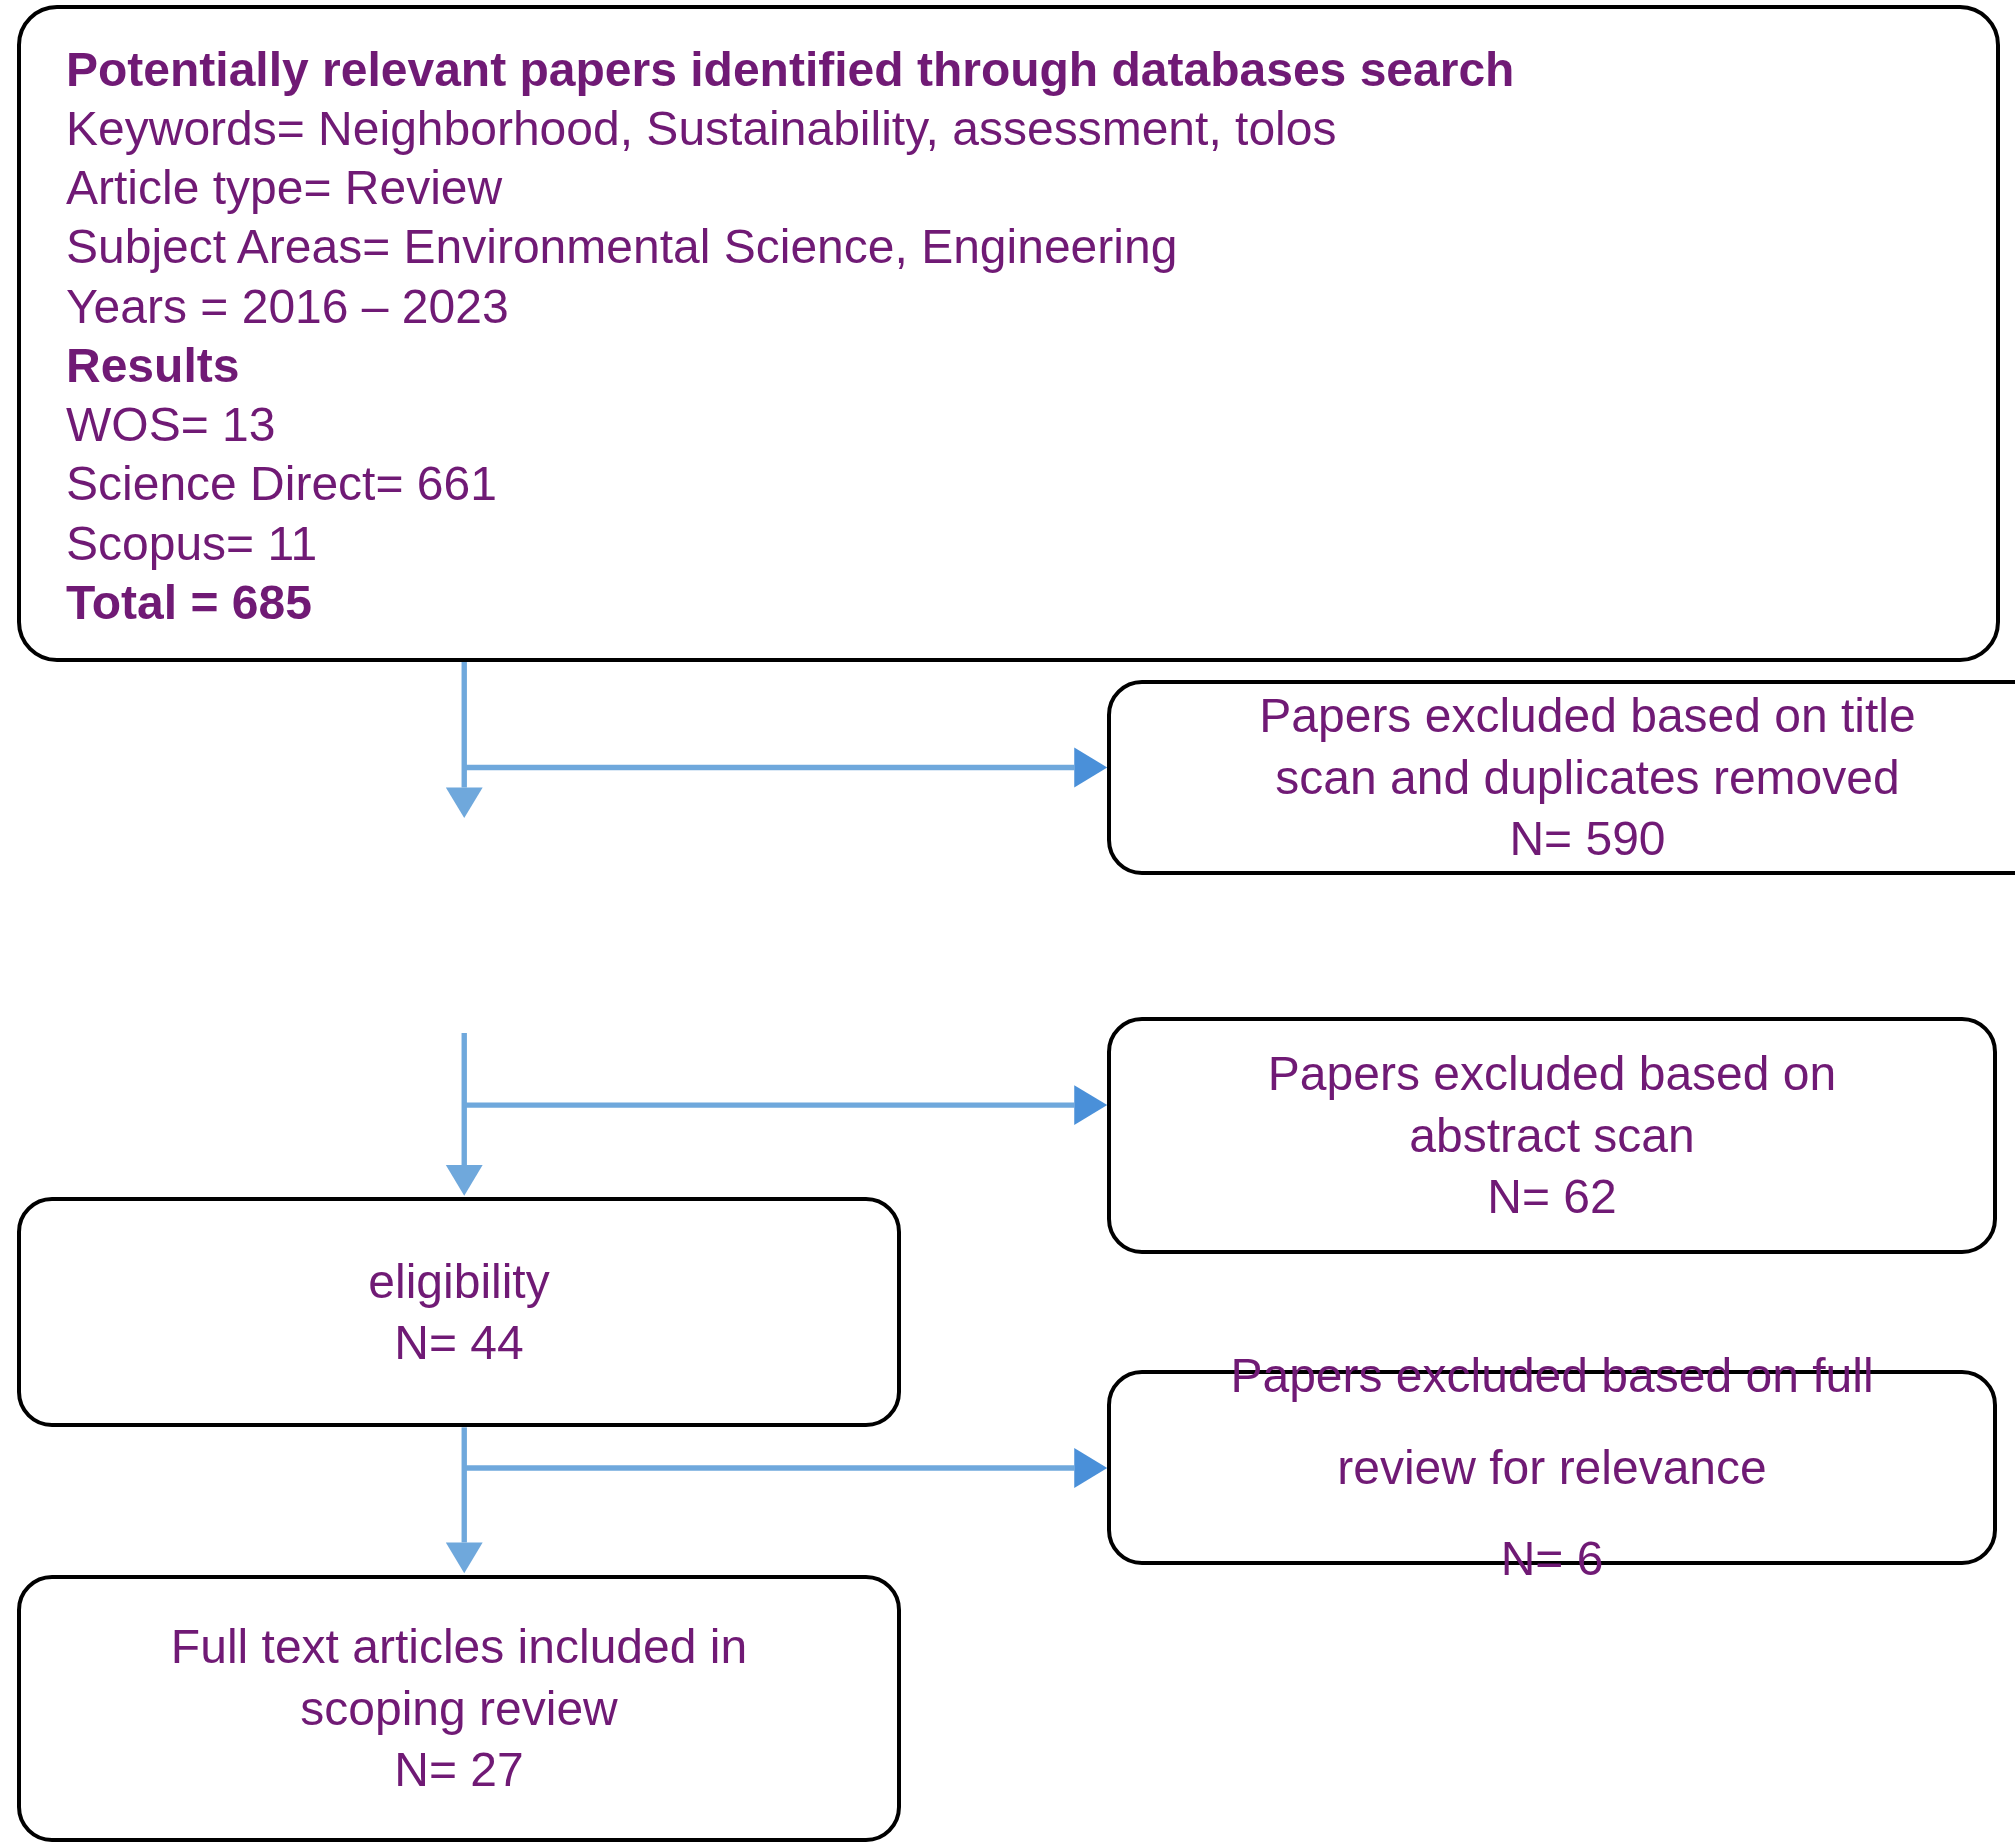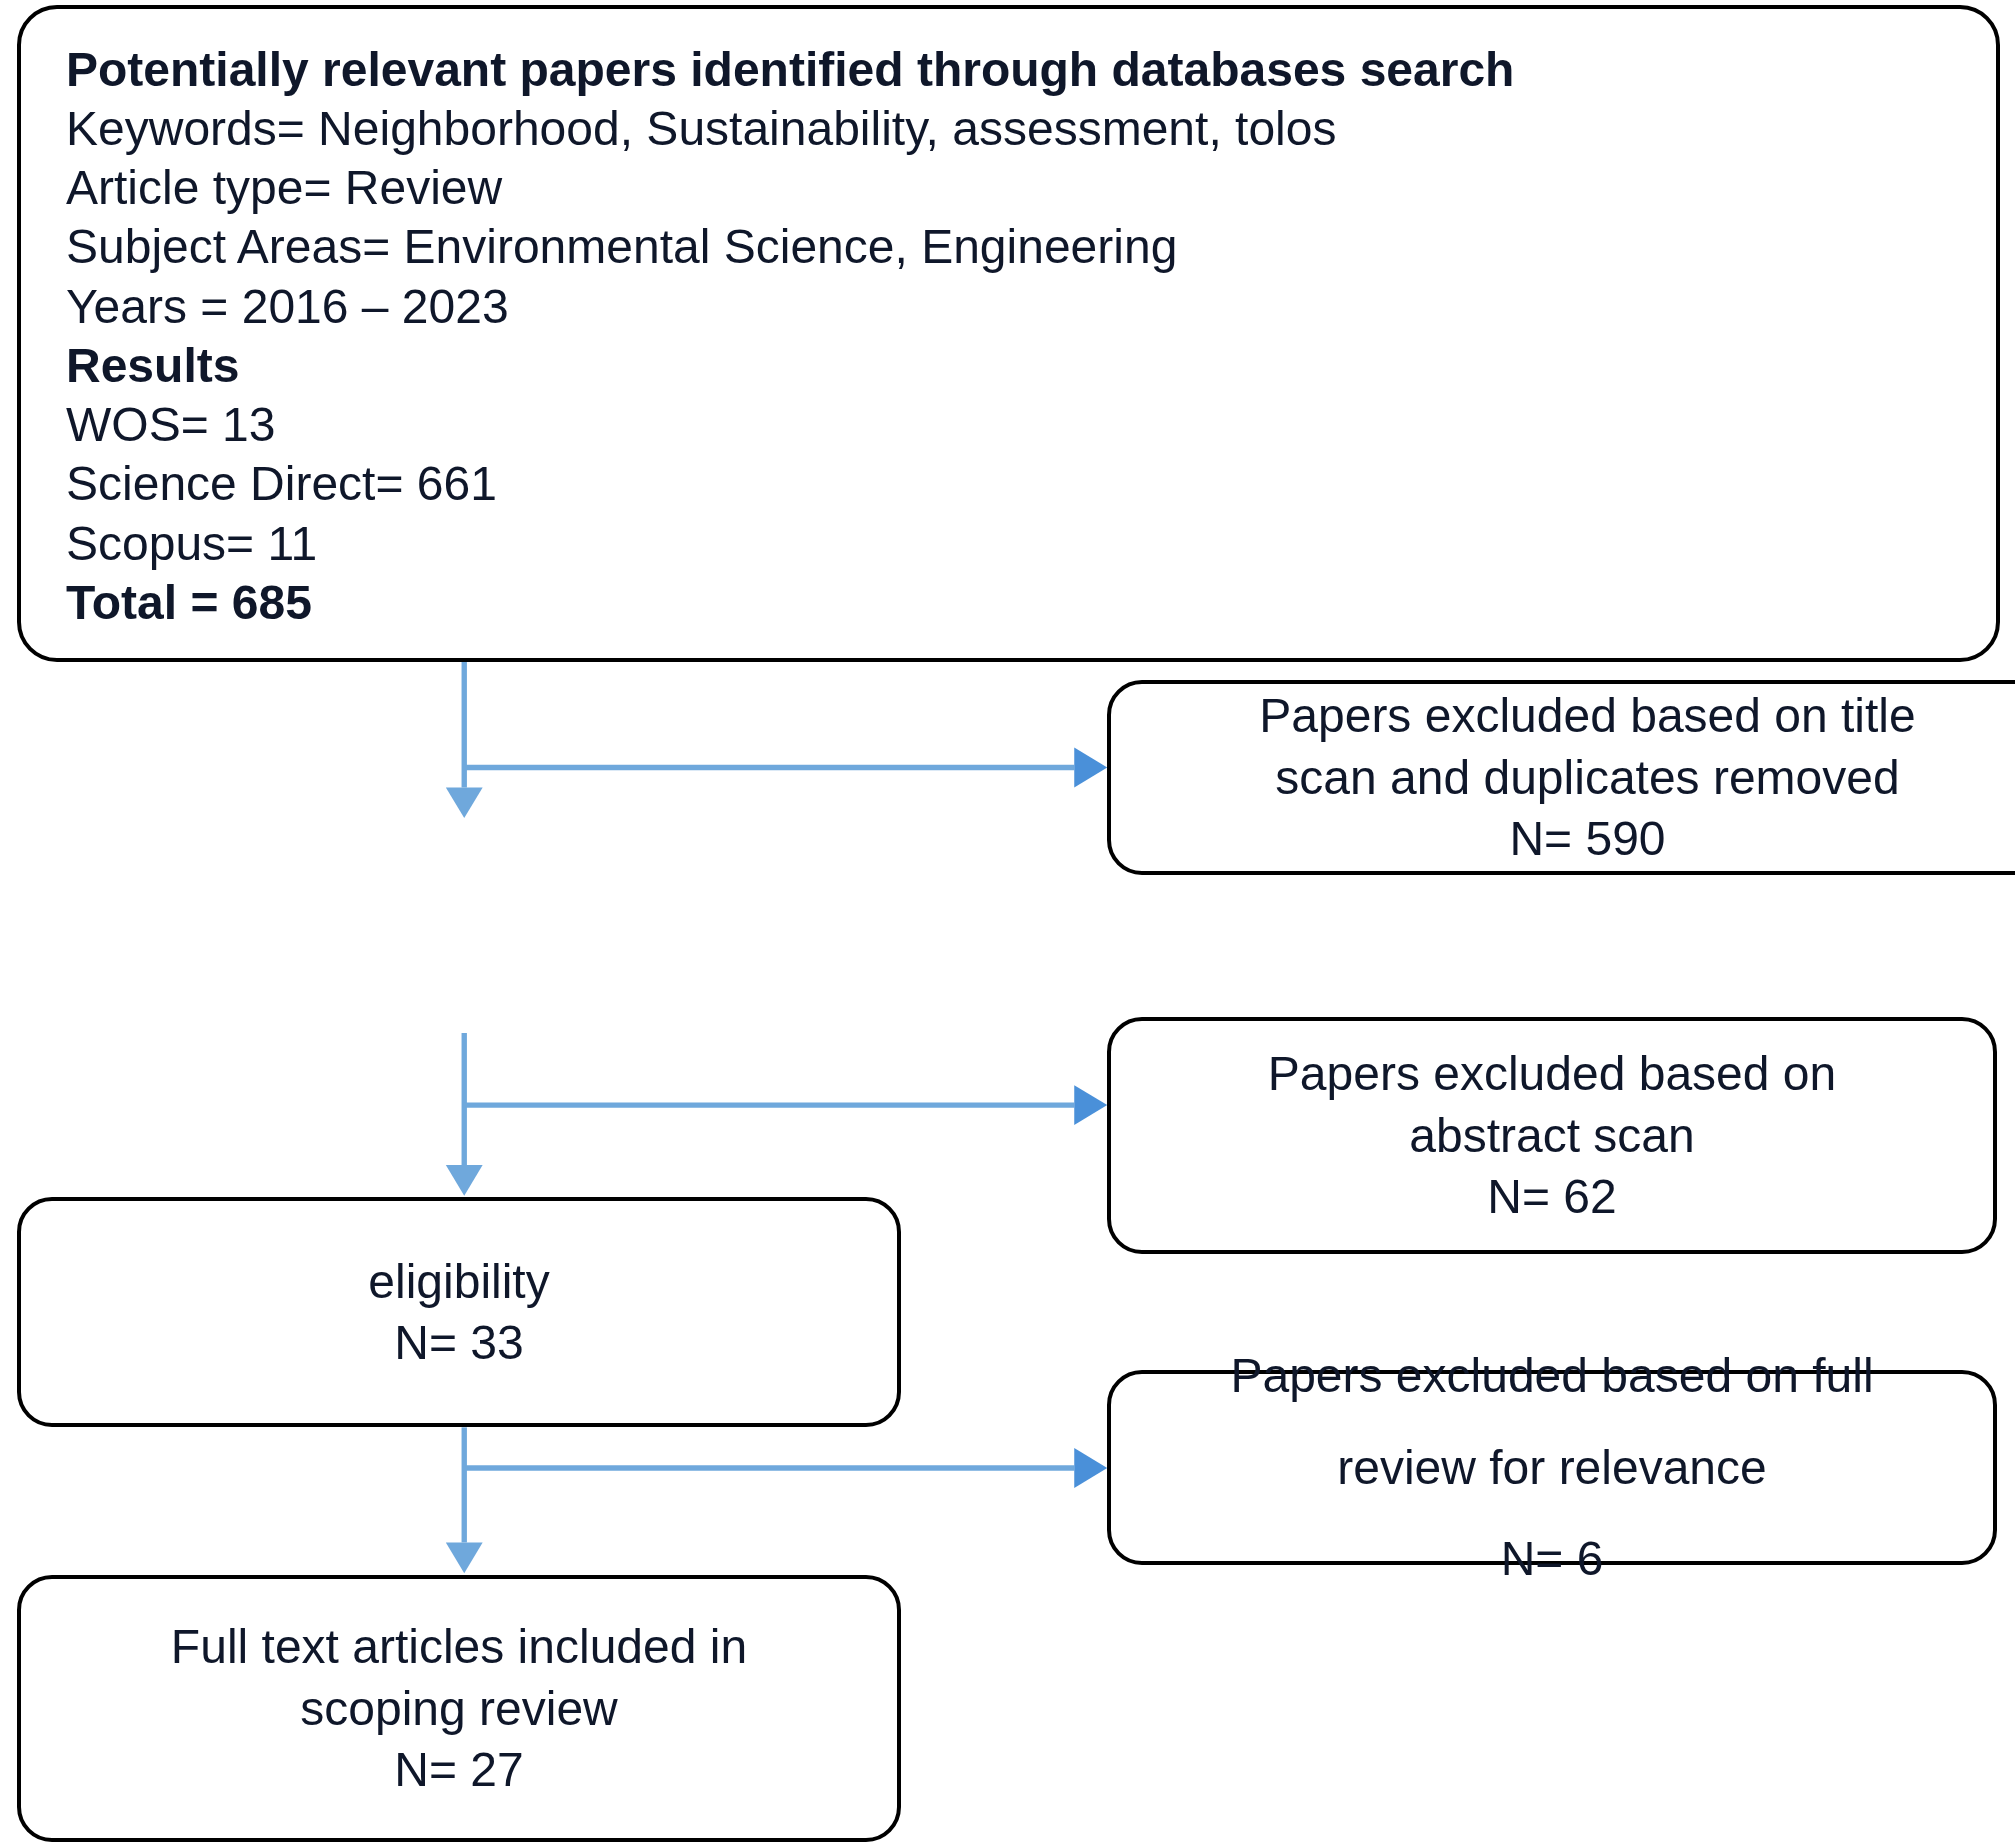--- a/index.html
+++ b/index.html
@@ -33,21 +33,21 @@
     text-align: center;
   }
   .flow-box.left-aligned {
     align-items: flex-start;
     justify-content: flex-start;
     text-align: left;
   }
   .box-line {
     font-size: 48px;
     line-height: 1.20;
-    color: #0f172a;
+    color: #701a75;
     font-weight: 400;
     white-space: nowrap;
   }
   .box-line.bold {
     font-weight: bold;
   }
   
   #box-identification {
     left: 17px;
     top: 4.6px;
@@ -187,21 +187,21 @@
 
 
   <div class="flow-box centered" id="box-excluded-abstract">
     <div class="box-line">Papers excluded based on</div>
     <div class="box-line">abstract scan</div>
     <div class="box-line">N= 62</div>
   </div>
 
   <div class="flow-box centered" id="box-fulltext">
     <div class="box-line">eligibility</div>
-    <div class="box-line">N= 33</div>
+    <div class="box-line">N= 44</div>
   </div>
 
   <div class="flow-box centered" id="box-excluded-full">
     <div class="box-line">Papers excluded based on full</div>
     <div class="box-line">review for relevance</div>
     <div class="box-line">N= 6</div>
   </div>
 
   <div class="flow-box centered" id="box-included">
     <div class="box-line">Full text articles included in</div>

